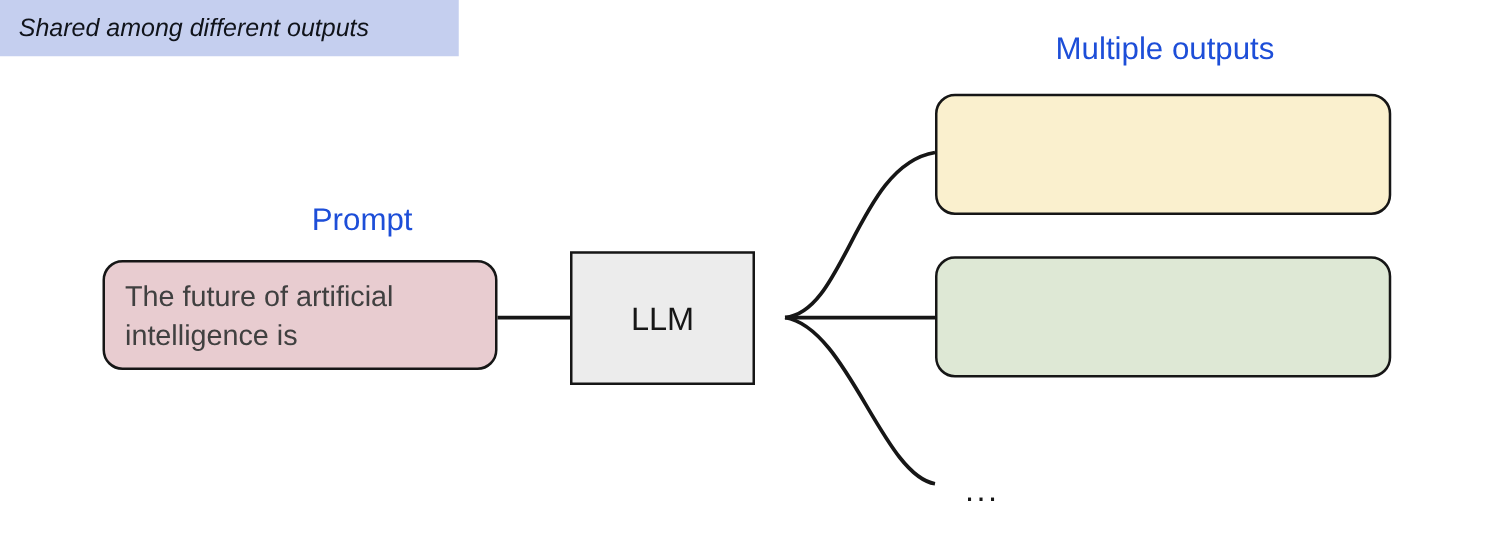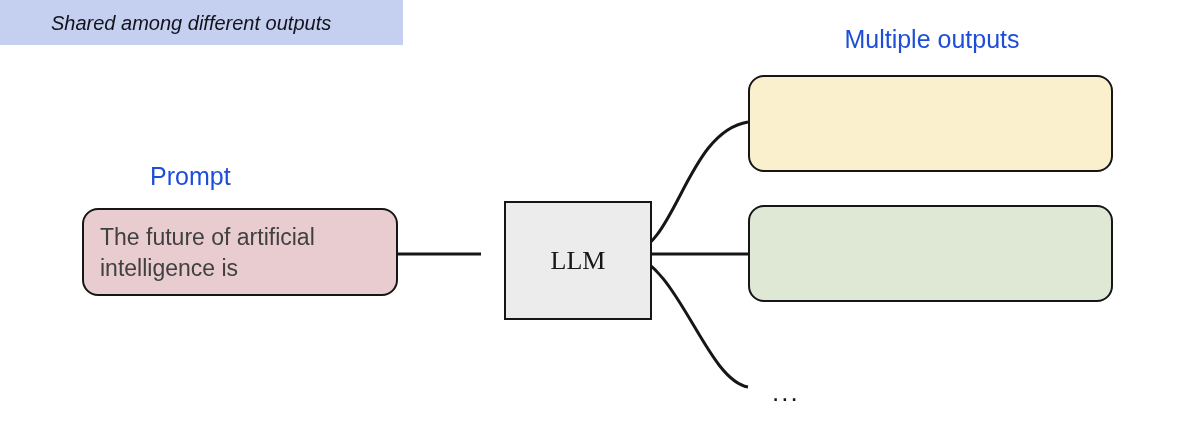--- a/index.html
+++ b/index.html
@@ -40,21 +40,21 @@
     position: absolute;
     white-space: nowrap;
     color: #1d4ed8;
   }
 
   
   #prompt-label {
     left: 150px;
     top: 161px;
     width: 180px;
-    text-align: left;
+    text-align: right;
     font-size: 25px;
     line-height: 30px;
   }
   #prompt-box {
     left: 82px;
     top: 208px;
     width: 316px;
     height: 88px;
   }
   #prompt-text {
@@ -66,40 +66,38 @@
     line-height: 31px;
     color: #404040;
   }
   #shared-note {
     left: 58px;
     top: 313px;
     width: 367px;
     height: 45px;
     display: flex;
     align-items: center;
-    padding-left: 36px;
   }
   #shared-note-text {
     padding-left: 15px;
     font-style: italic;
     font-size: 20px;
     line-height: 24px;
     color: #10131a;
   }
 
   
   #llm-box {
-    left: 504px;
+    left: 456px;
     top: 201px;
     width: 148px;
-    height: 119px;
+    height: 107px;
     display: flex;
     align-items: center;
     justify-content: center;
-    font-family: Liberation Serif, serif;
   }
   #llm-label {
     font-size: 26px;
     line-height: 30px;
     color: #161616;
   }
 
   
   #outputs-label {
     left: 812px;

